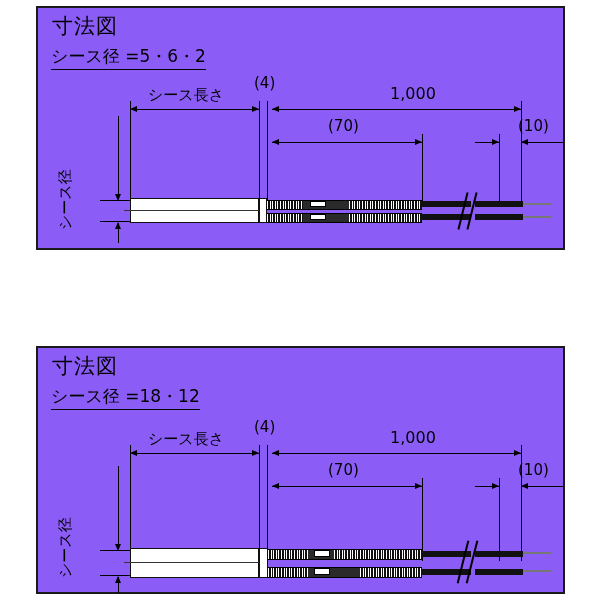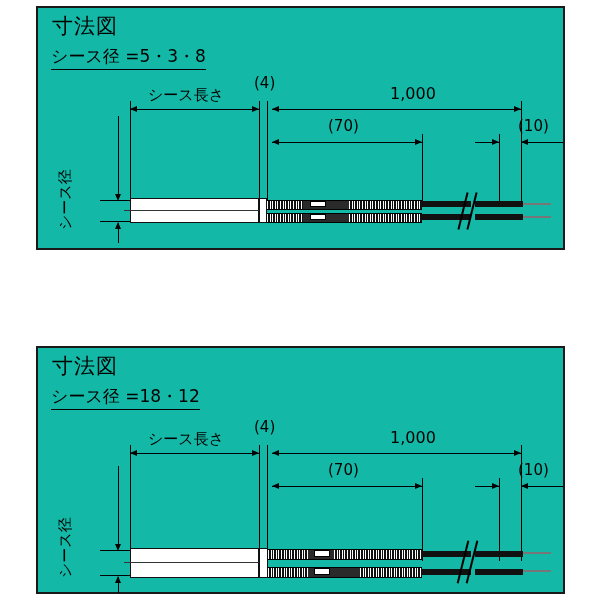--- a/index.html
+++ b/index.html
@@ -1,21 +1,21 @@
 <!DOCTYPE html>
 <html><head>
 <meta charset="utf-8">
 <style>
   html,body{margin:0;padding:0;background:#ffffff;}
   body{width:600px;height:600px;position:relative;
        font-family:"DejaVu Sans","Liberation Sans",sans-serif;
        color:#000;overflow:hidden;}
 
   .panel{position:absolute;left:36px;width:529px;border:2px solid #1a1a1a;
-         background:#14b8a6;box-sizing:border-box;}
+         background:#8b5cf6;box-sizing:border-box;}
   #panel-1{top:6px;height:244px;}
   #panel-2{top:346px;height:248px;}
 
   .title{position:absolute;left:14px;top:8px;font-size:21px;letter-spacing:1px;
          line-height:1;white-space:nowrap;}
   .subtitle{position:absolute;left:13px;top:40px;font-size:17px;line-height:1;
             white-space:nowrap;padding-bottom:4px;border-bottom:1.6px solid #000;}
 
   
   .ln{position:absolute;background:#000;}
@@ -50,21 +50,21 @@
   .leadtip{position:absolute;background:#777;}
 
   .brk{position:absolute;width:2px;background:#000;transform-origin:50% 50%;}
 </style>
 </head>
 <body>
 
 <div class="panel" id="panel-1">
 
   <div class="title">寸法図</div>
-  <div class="subtitle">シース径 =5・3・8</div>
+  <div class="subtitle">シース径 =5・6・2</div>
 
   <div class="vlabel" style="left:20px;top:222px;">シース径</div>
 
   <div class="lbl" style="left:110px;top:80px;">シース長さ</div>
   <div class="ln hln" style="left:92px;top:101px;width:129px;"></div>
   <div class="ah ah-l" style="left:92px;top:97.6px;"></div>
   <div class="ah ah-r" style="left:214px;top:97.6px;"></div>
 
   <div class="ln vln" style="left:92px;top:93px;height:105px;"></div>
   <div class="ln vln" style="left:221px;top:93px;height:105px;"></div>

